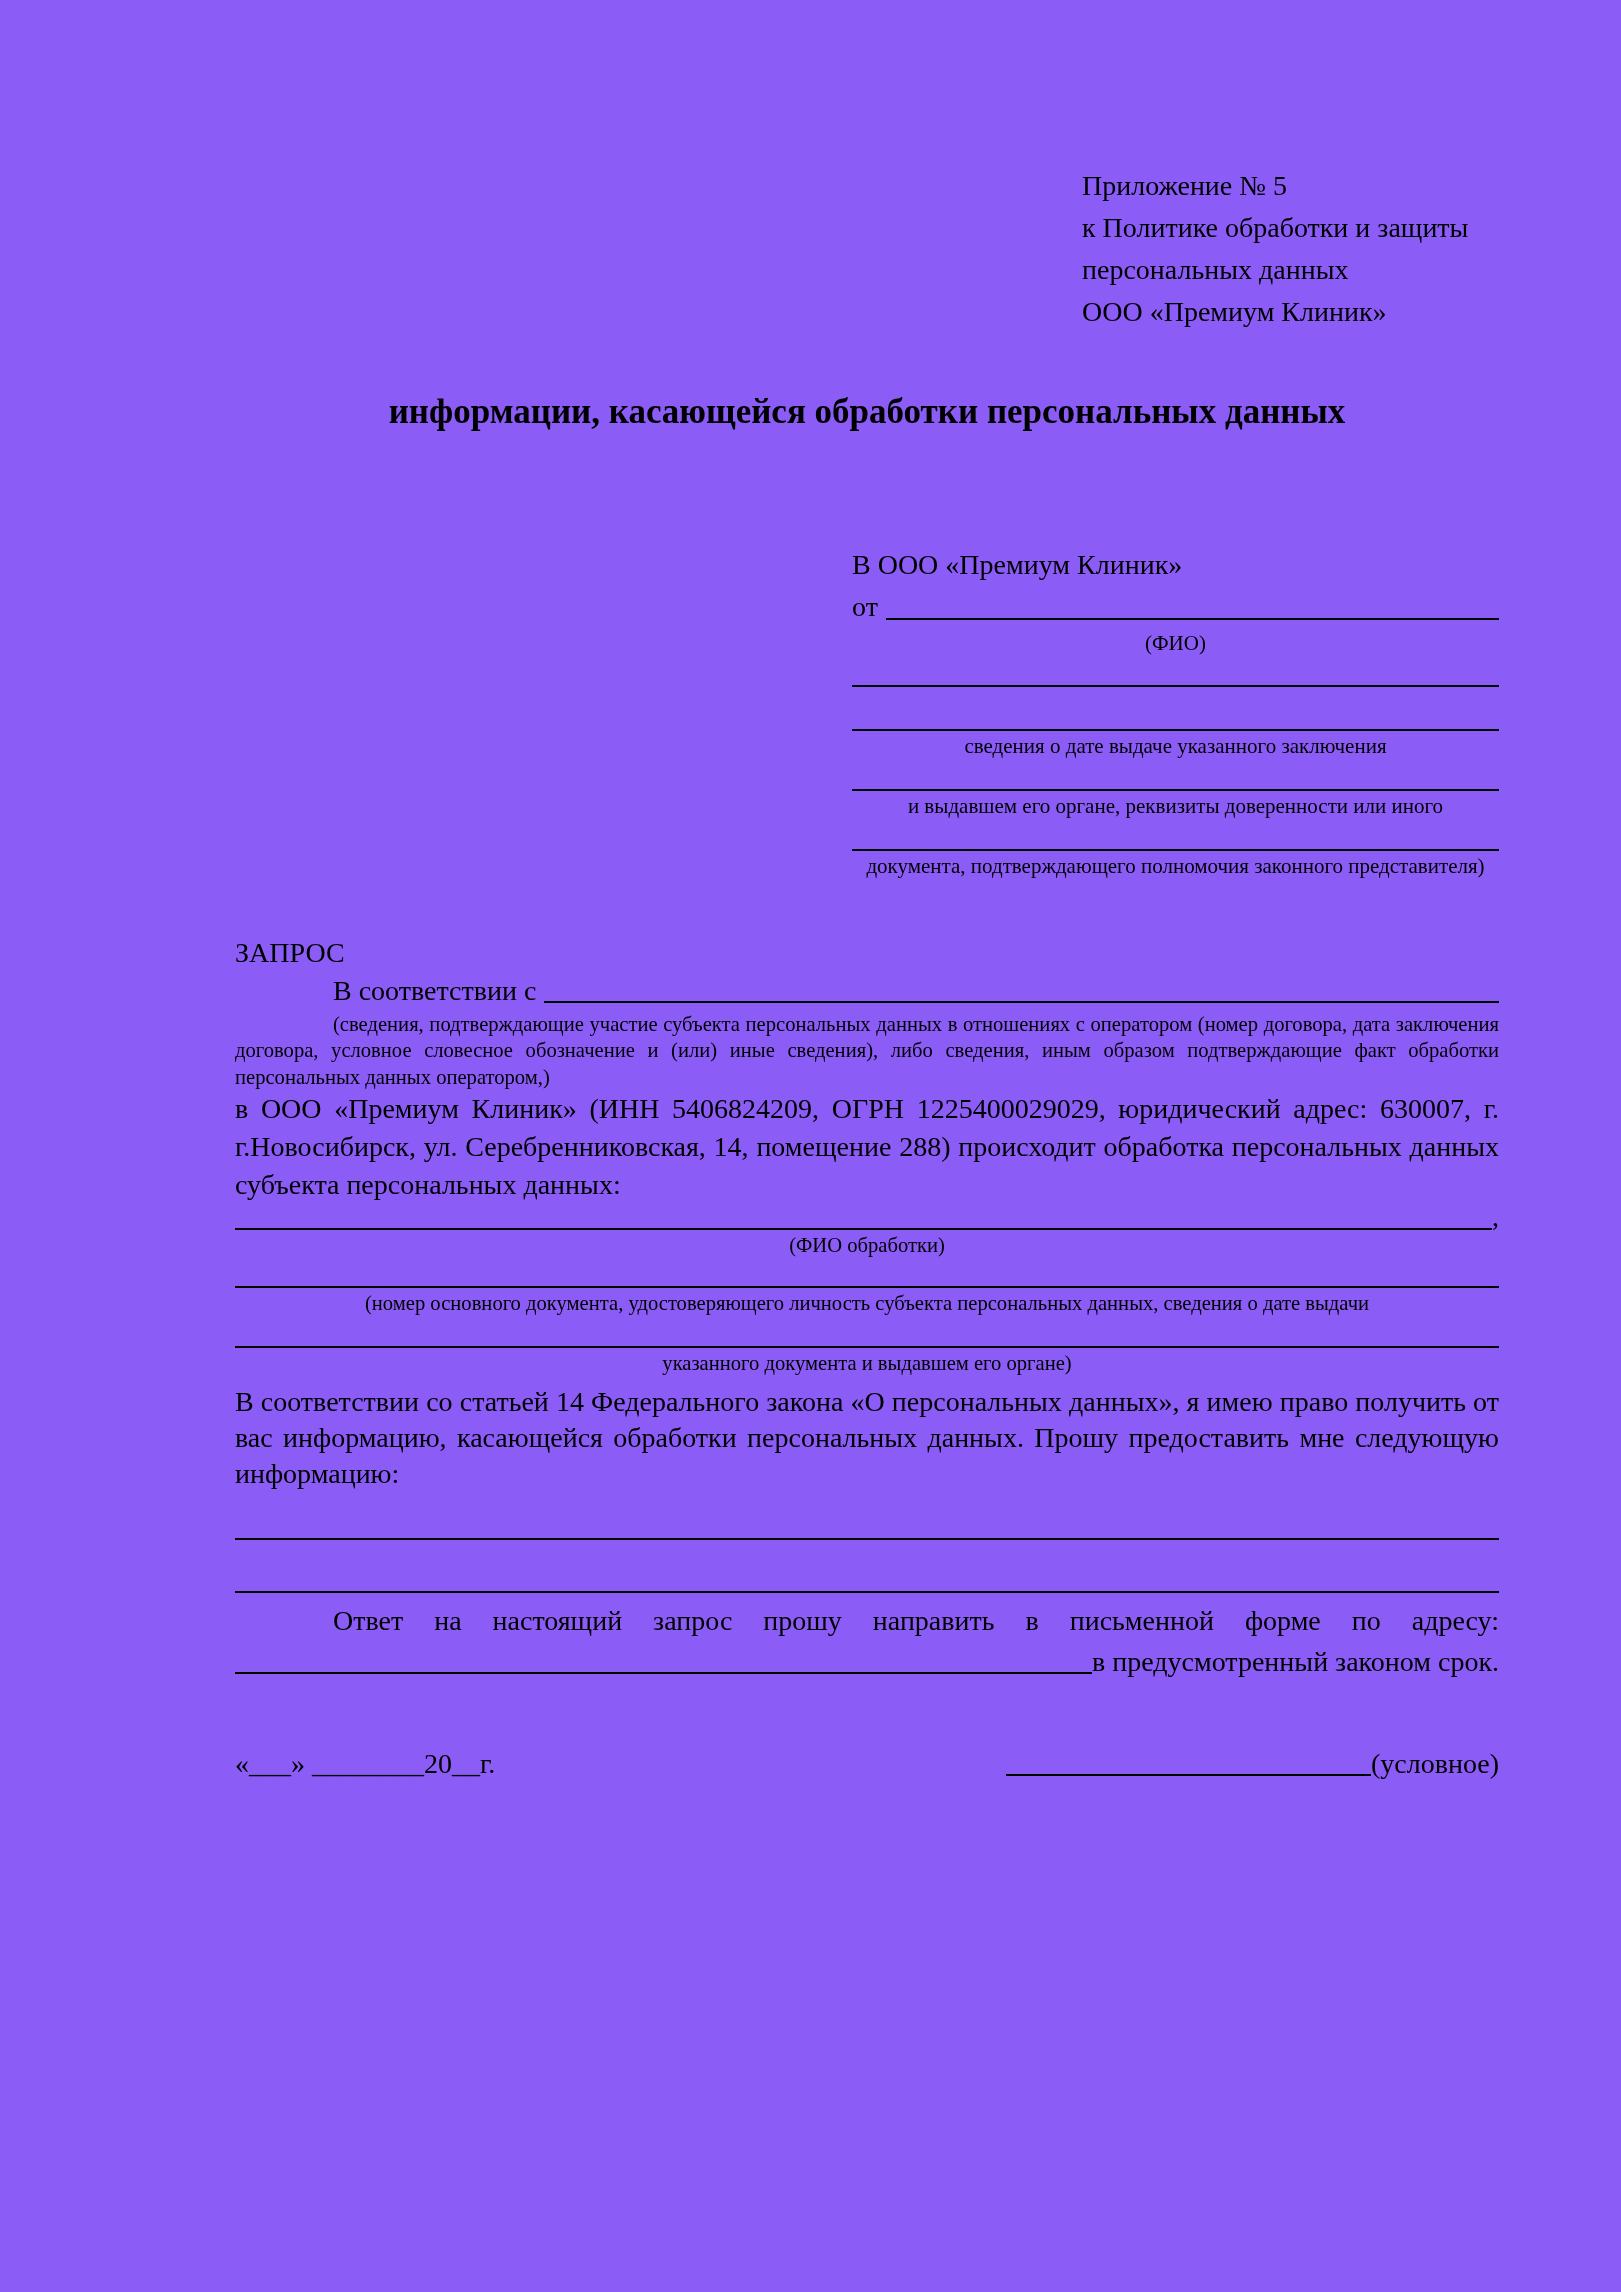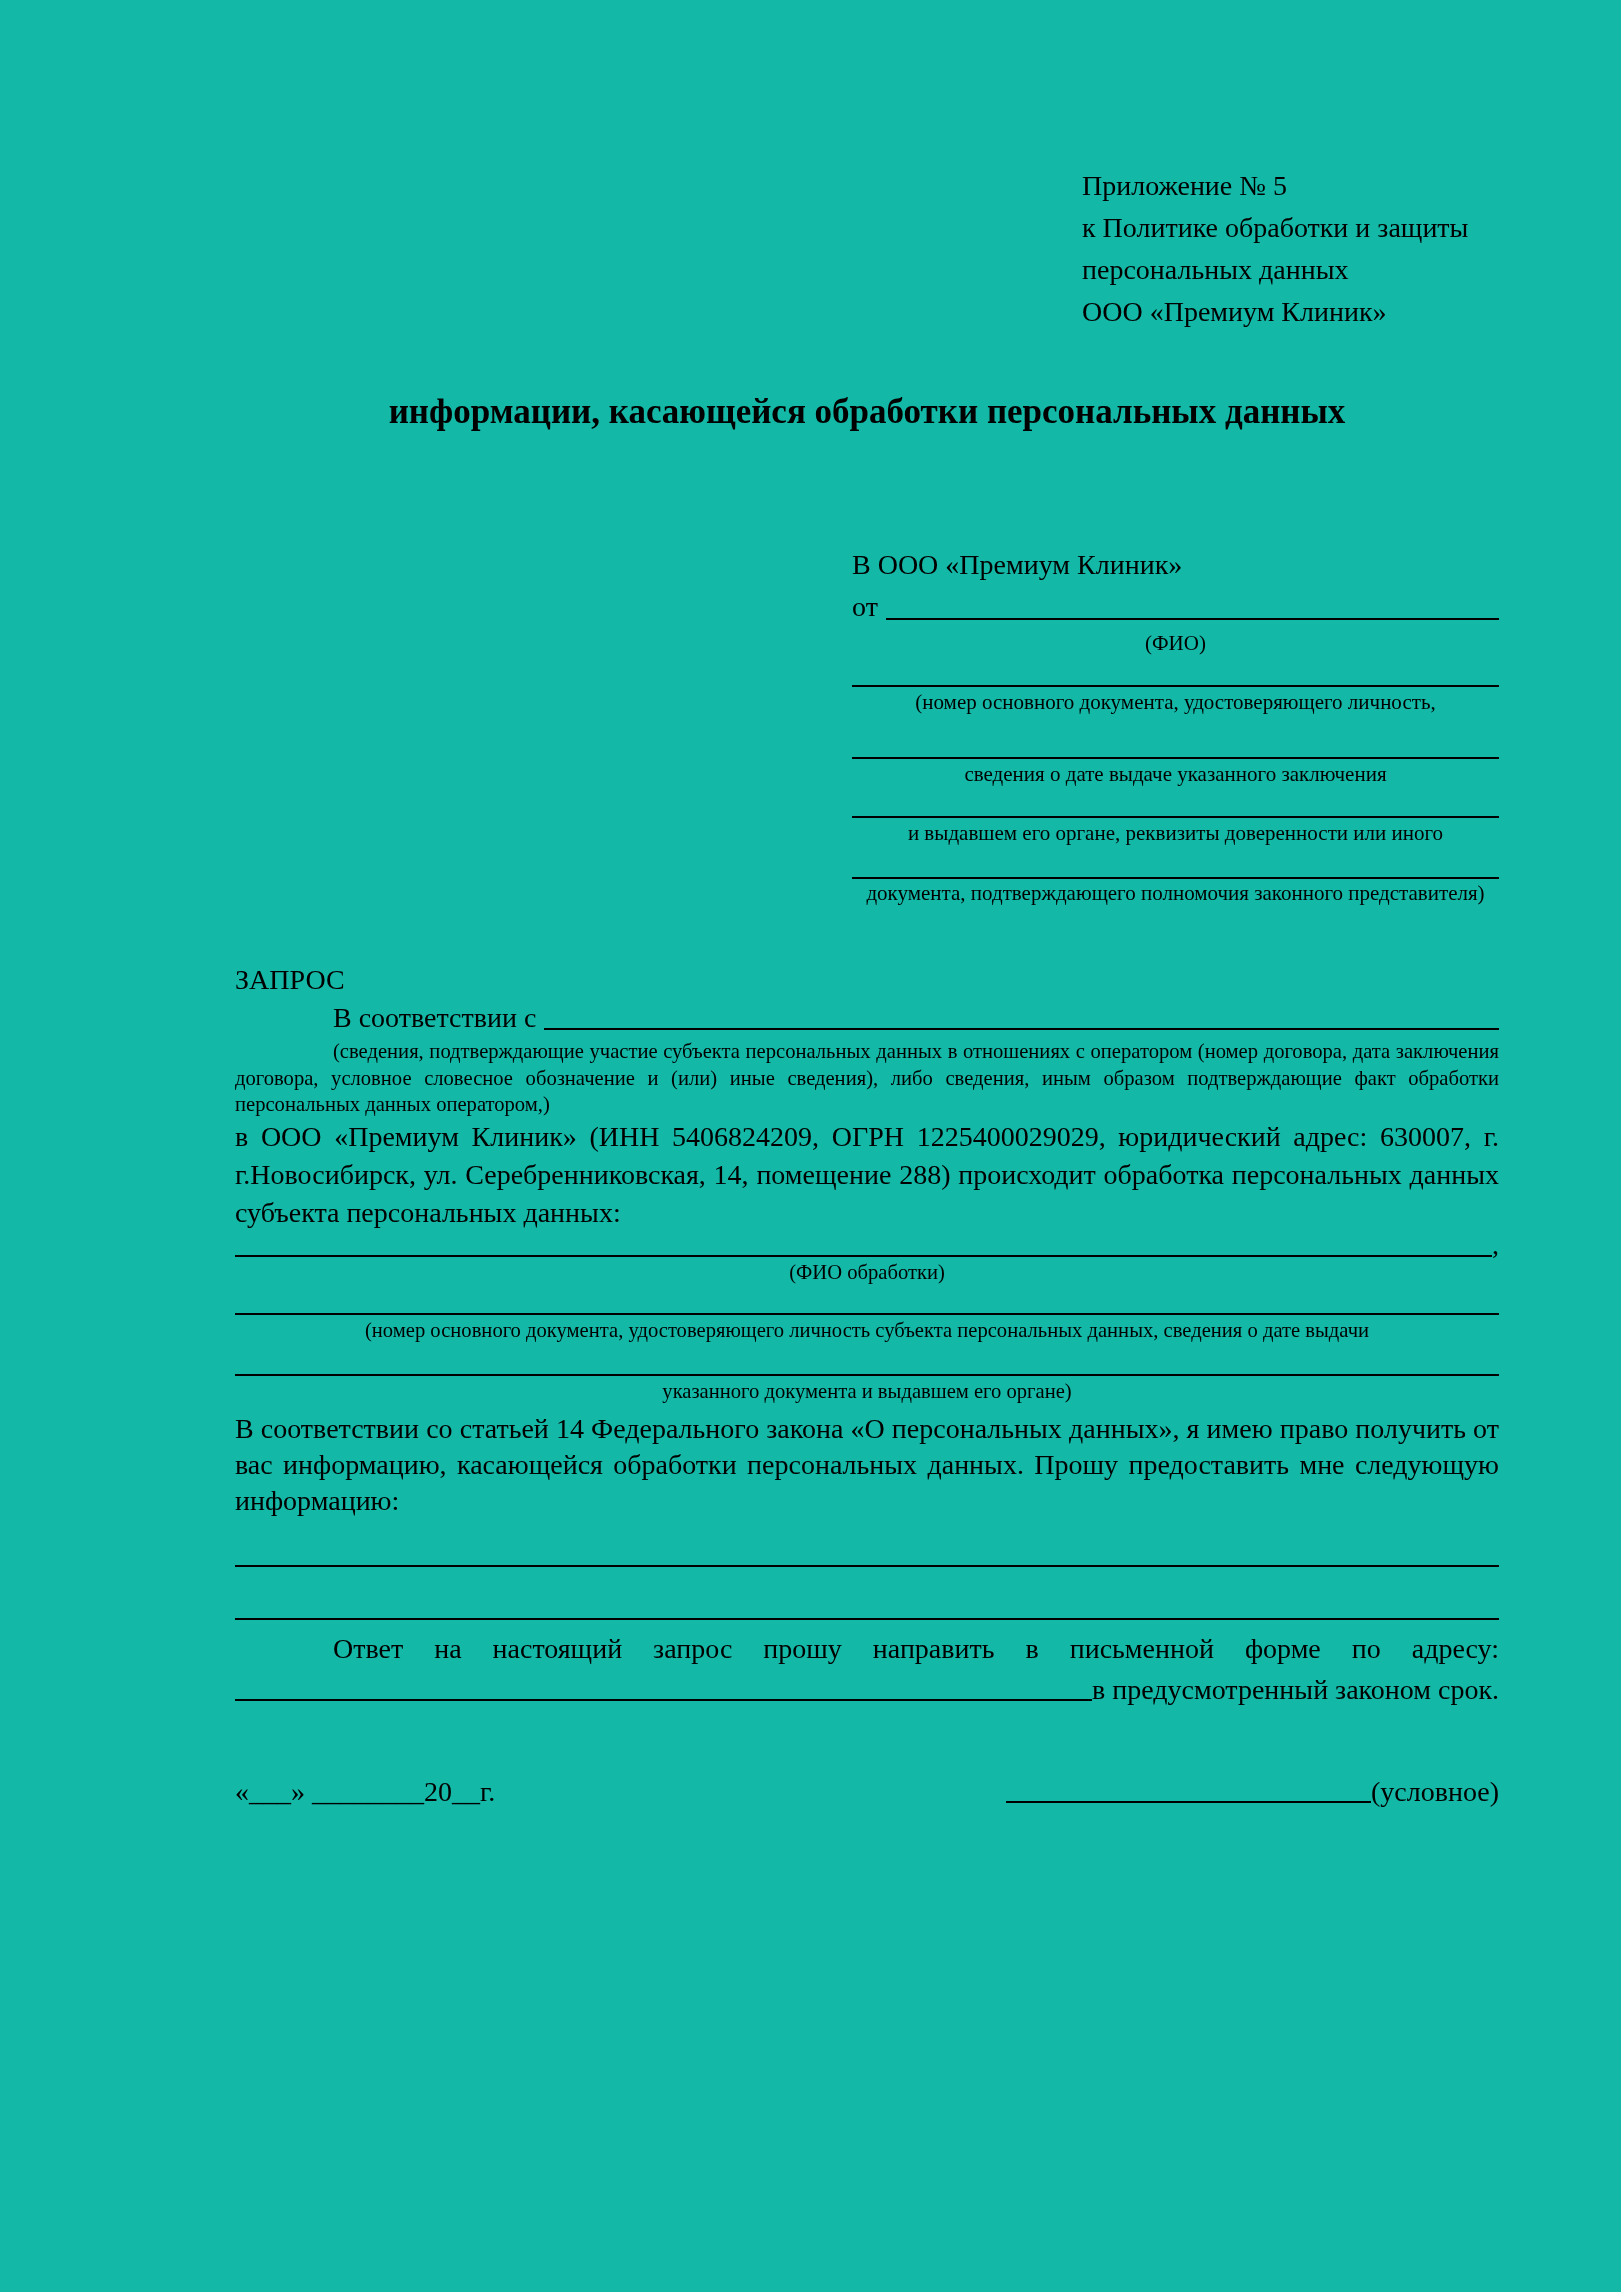--- a/index.html
+++ b/index.html
@@ -1,20 +1,20 @@
 <!DOCTYPE html>
 <html lang="ru"><head>
 <meta charset="utf-8">
 <style>
   html, body { margin: 0; padding: 0; background: #ffffff; }
   .page {
     position: relative;
     width: 1621px;
     height: 2293px;
-    background: #14b8a6;
+    background: #8b5cf6;
     font-family: "Liberation Serif", "DejaVu Serif", serif;
     font-size: 28px;
     color: #000;
     overflow: hidden;
   }
   
   .hdr {
     position: absolute;
     left: 1082px;
     top: 165px;
@@ -128,21 +128,20 @@
     </h1>
 
     <div class="addr">
       <div>В ООО «Премиум Клиник»</div>
       <div class="line-row">
         <span class="lbl">от</span>
         <span class="fill"></span>
       </div>
       <div class="cap">(ФИО)</div>
       <div class="blank b1"></div>
-      <div class="cap">(номер основного документа, удостоверяющего личность,</div>
       <div class="blank b2"></div>
       <div class="cap">сведения о дате выдаче указанного заключения</div>
       <div class="blank b3"></div>
       <div class="cap">и выдавшем его органе, реквизиты доверенности или иного</div>
       <div class="blank b4"></div>
       <div class="cap">документа, подтверждающего полномочия законного представителя)</div>
     </div>
 
     <div class="zapros">ЗАПРОС</div>
 

